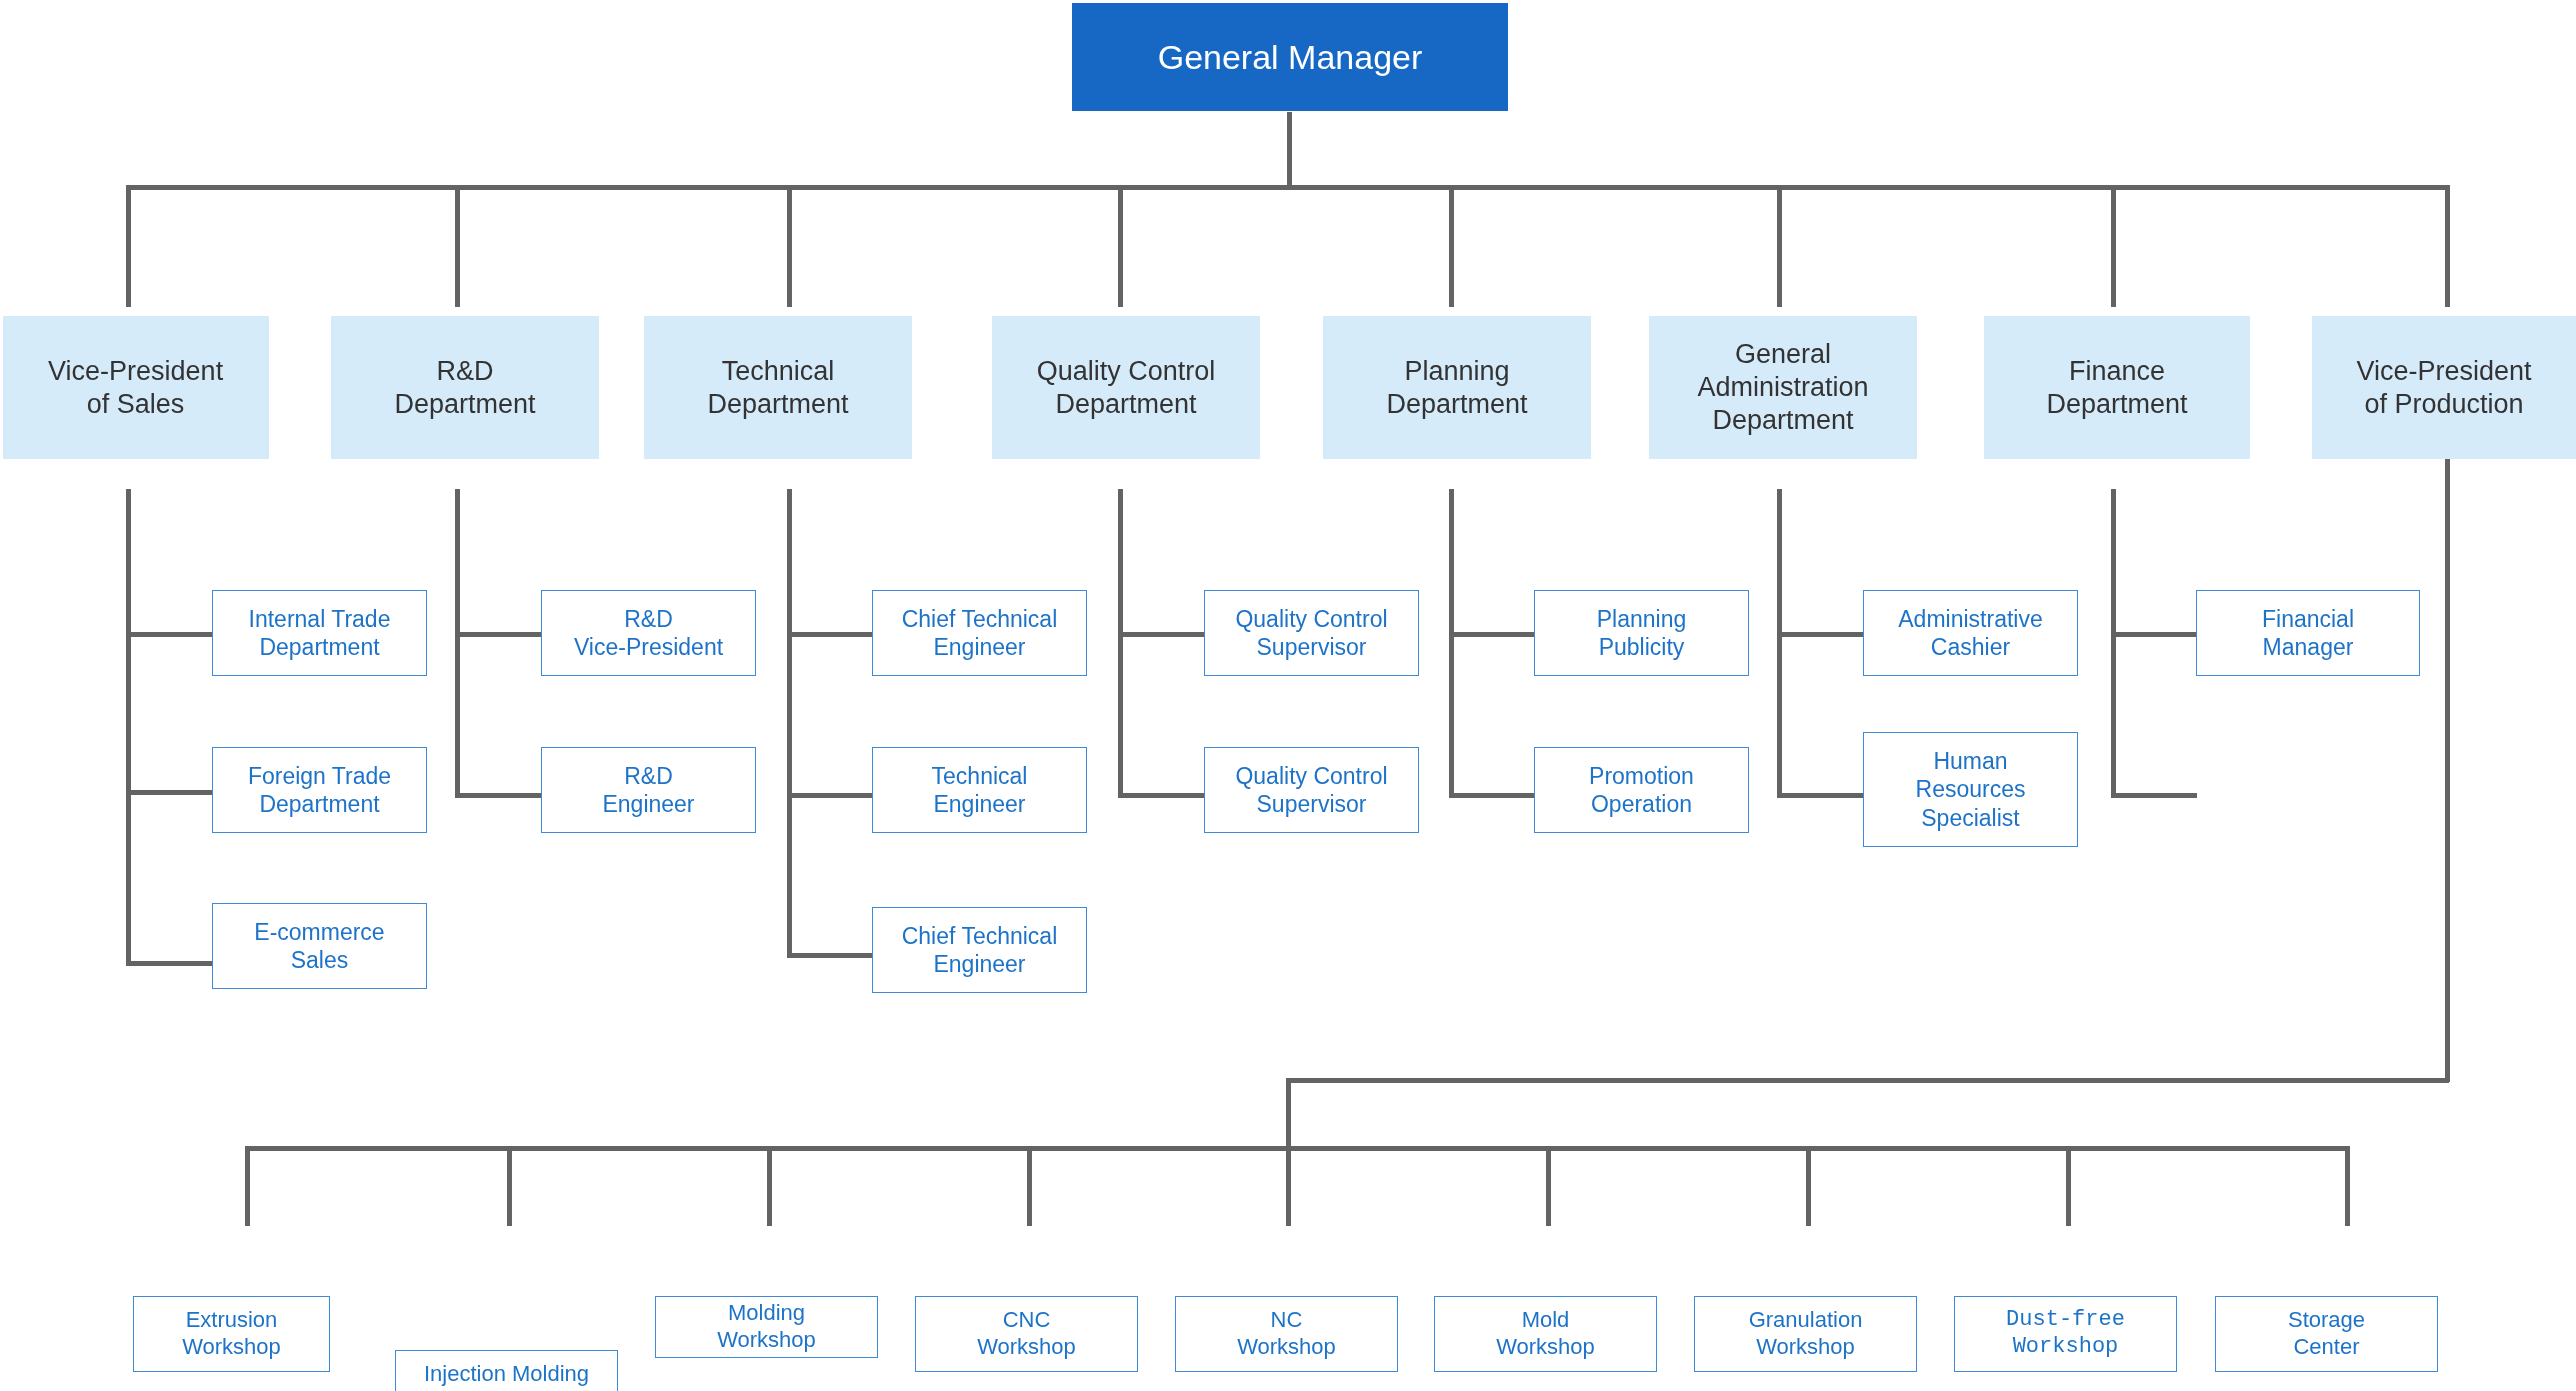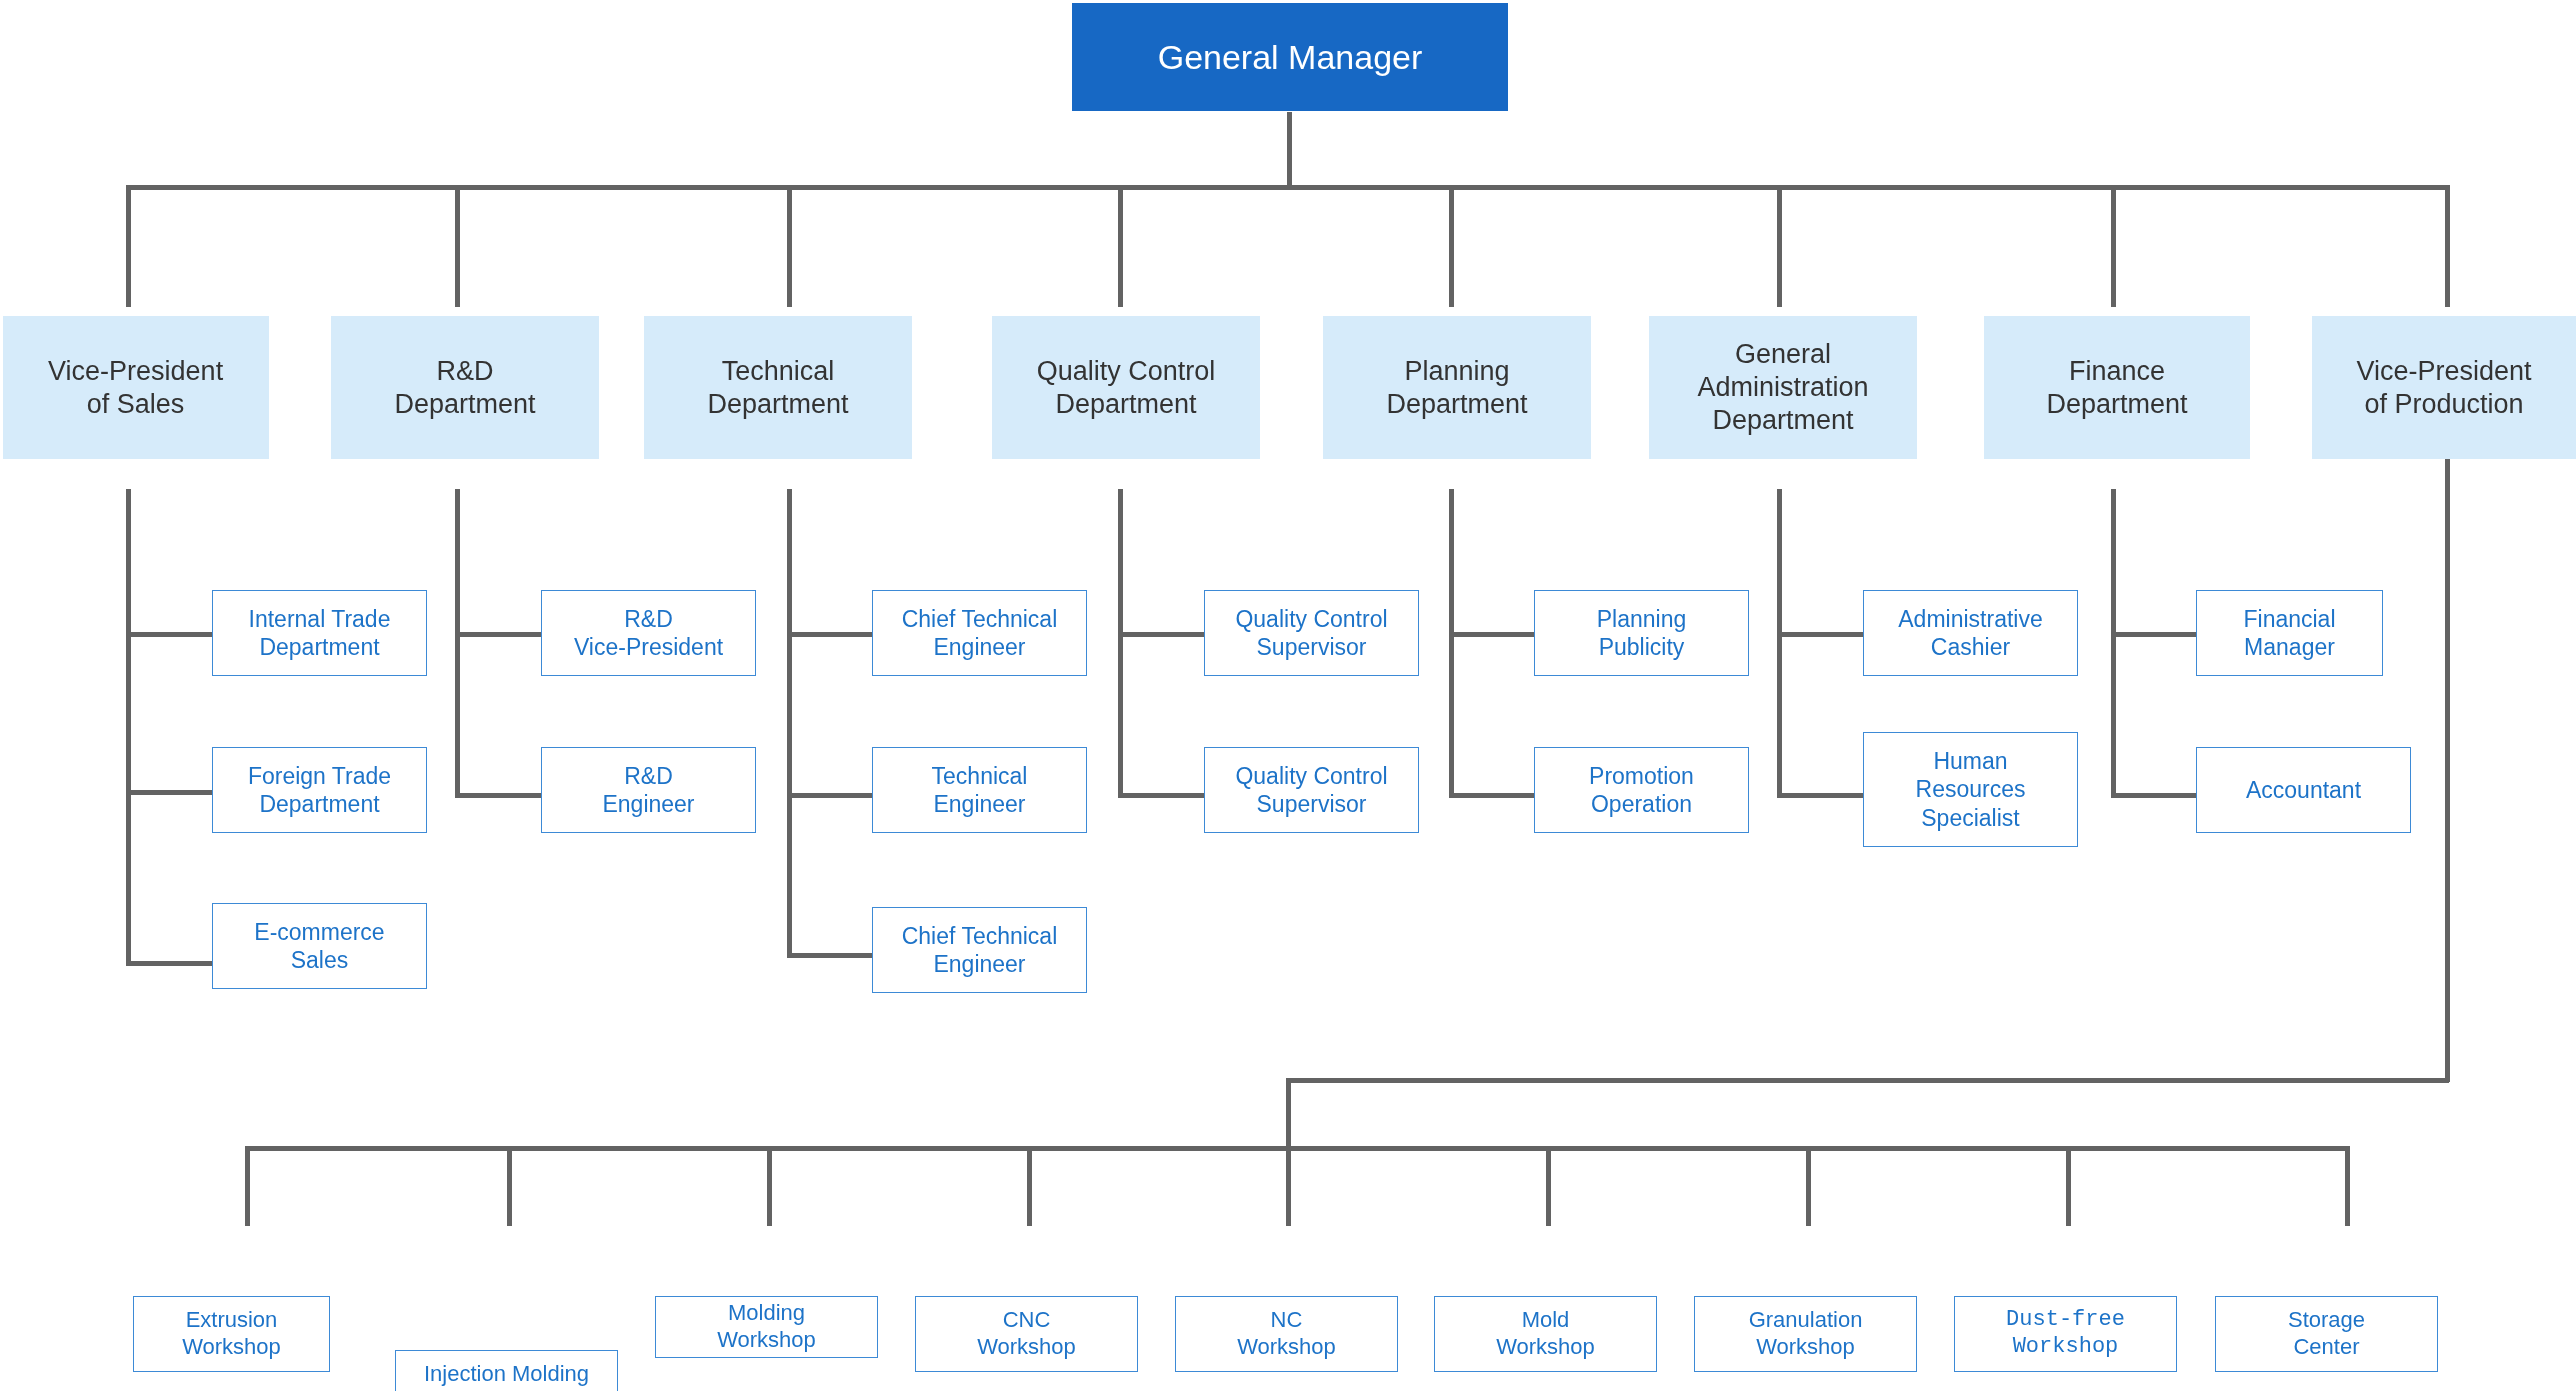--- a/index.html
+++ b/index.html
@@ -206,26 +206,23 @@
   </div>
   <div class="node node-sub" style="left:1863px; top:590px; width:215px; height:86px;">
     <span>Administrative
 Cashier</span>
   </div>
 
   <div class="line line-v" style="left:2111px; top:489px; height:309px;"></div>
   <div class="line line-h" style="left:2111px; top:632px; width:86px;"></div>
   <div class="line line-h" style="left:2111px; top:793px; width:86px;"></div>
 
-  <div class="node node-sub" style="left:2196px; top:590px; width:187px; height:86px;">
+  <div class="node node-sub" style="left:2196px; top:590px; width:224px; height:86px;">
     <span>Financial
 Manager</span>
-  </div>
-  <div class="node node-sub" style="left:2196px; top:747px; width:215px; height:86px;">
-    <span>Accountant</span>
   </div>
 
   <div class="line line-v" style="left:2445px; top:459px; height:623px;"></div>
   <div class="line line-h" style="left:1286px; top:1078px; width:1163px;"></div>
   <div class="line line-v" style="left:1286px; top:1078px; height:74px;"></div>
 
   <div class="line line-h" style="left:245px; top:1146px; width:2105px; height:5.2px;"></div>
 
   <div class="line line-v" style="left:245px; top:1146px; height:80px;"></div>
   <div class="line line-v" style="left:507px; top:1146px; height:80px;"></div>

